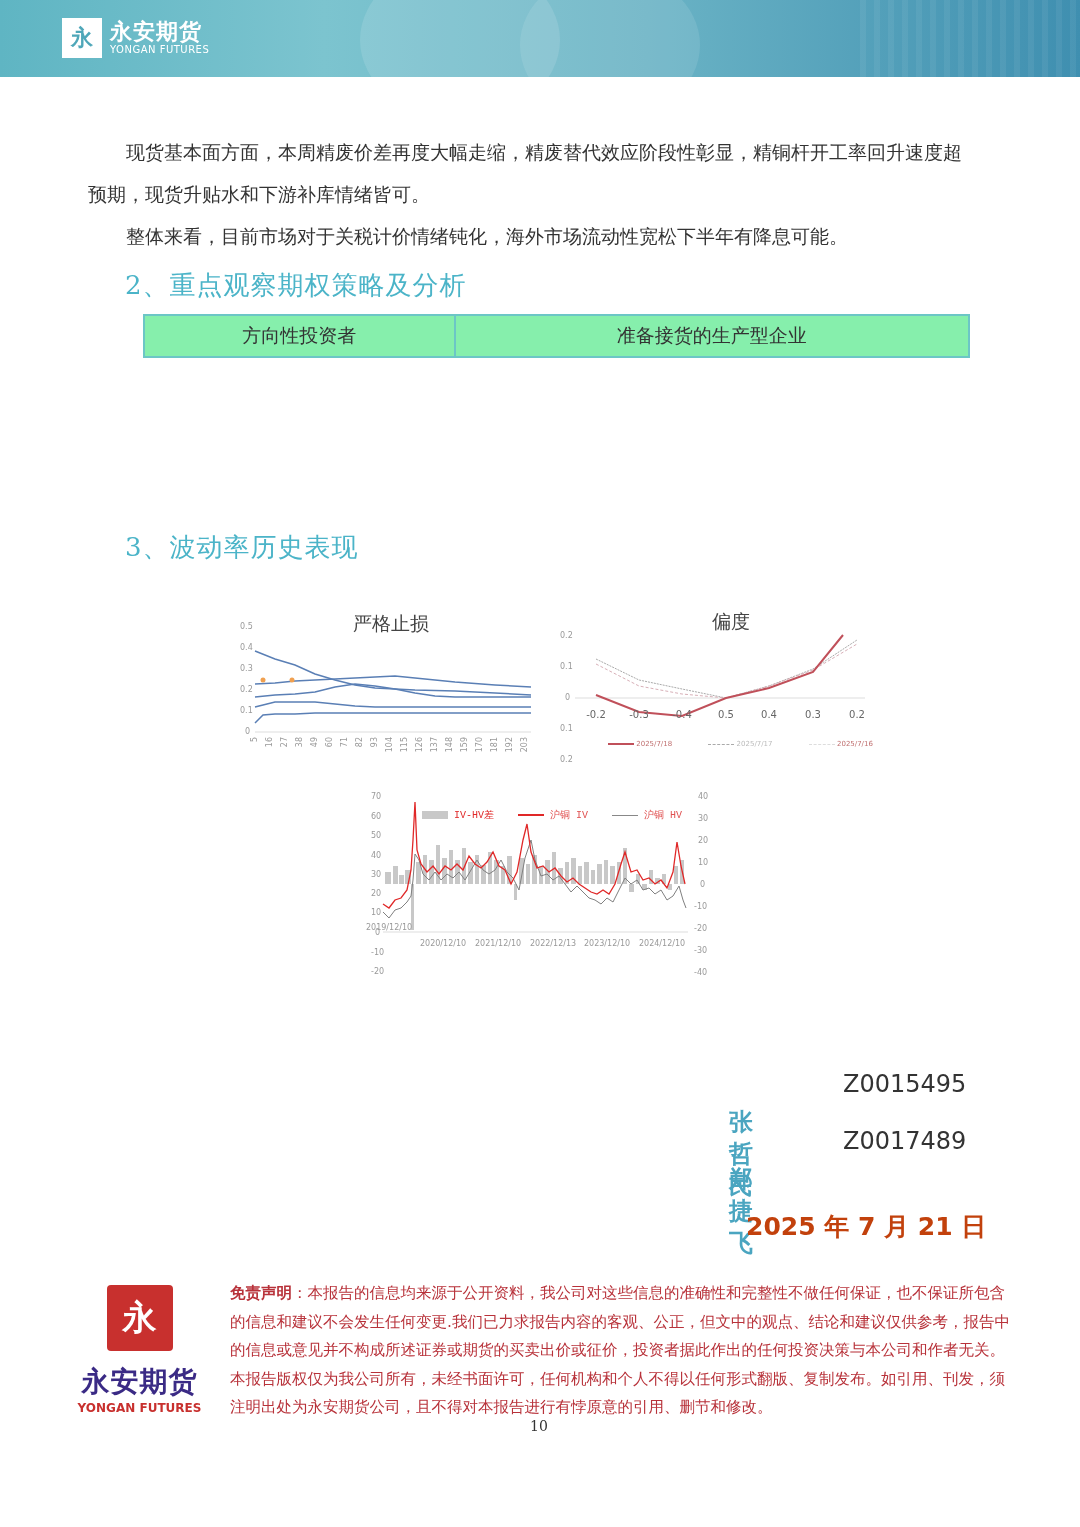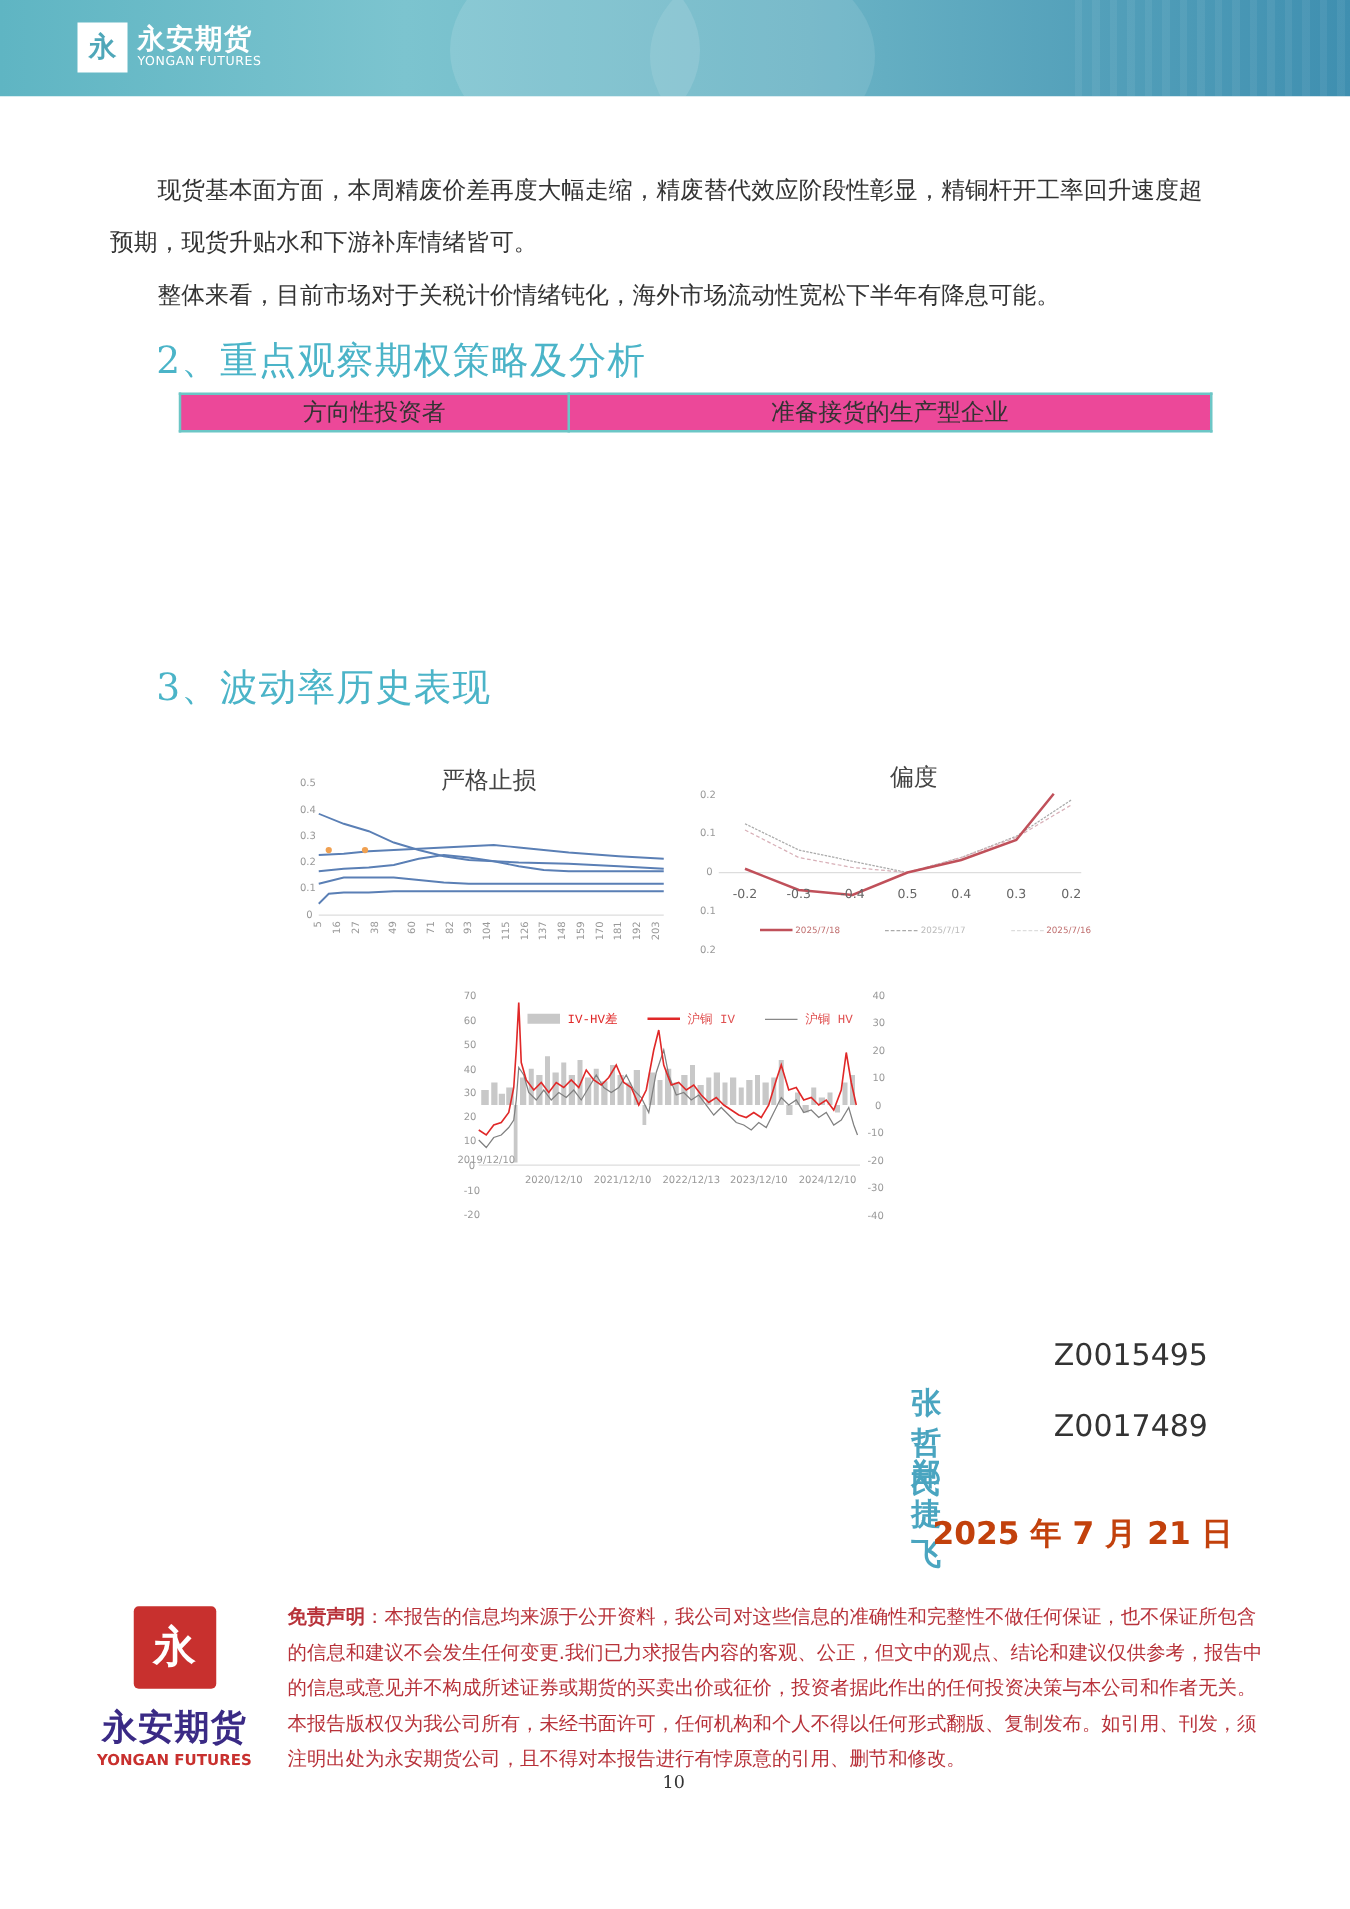--- a/index.html
+++ b/index.html
@@ -12,24 +12,24 @@
   .banner-logo .mark { width: 40px; height: 40px; background: #fff; color: #4fa7b9; font-size: 22px; font-weight: bold; display: flex; align-items: center; justify-content: center; font-family: "DejaVu Sans", sans-serif; }
   .banner-logo .txt { margin-left: 8px; color: #fff; font-family: "DejaVu Sans", sans-serif; }
   .banner-logo .cn { font-size: 22px; font-weight: bold; letter-spacing: 1px; line-height: 24px; }
   .banner-logo .en { font-size: 10px; letter-spacing: 0.5px; line-height: 12px; }
   .banner-title { position: absolute; right: 46px; top: 14px; text-align: right; color: #fff; font-family: "DejaVu Sans", sans-serif; }
   .banner-title .cn { font-size: 24px; font-weight: bold; letter-spacing: 1px; }
   .banner-title .en { font-size: 12px; opacity: 0.85; margin-top: 2px; }
 
   .para { position: absolute; left: 88px; width: 880px; font-size: 19px; line-height: 42px; color: #333; }
   .indent { text-indent: 38px; }
-  .h2 { position: absolute; left: 125px; font-size: 30px; color: #4bb4c8; font-family: "DejaVu Serif", serif; letter-spacing: 1px; }
+  .h2 { position: absolute; left: 125px; font-size: 26px; color: #4bb4c8; font-family: "DejaVu Serif", serif; letter-spacing: 1px; }
 
   table.strat { position: absolute; left: 143px; top: 314px; width: 827px; border-collapse: collapse; font-size: 19px; color: #333; }
-  table.strat th { background: #ec4899; font-weight: normal; height: 30px; border: 2px solid #6cc6c6; font-size: 19px; }
+  table.strat th { background: #86efac; font-weight: normal; height: 42px; border: 2px solid #6cc6c6; font-size: 19px; }
   table.strat td { border: 2px solid #6cc6c6; vertical-align: top; padding: 6px 10px; line-height: 42px; width: 50%; }
 
   .chart-title { position: absolute; font-size: 19px; color: #444; font-family: "DejaVu Sans", sans-serif; }
   .tick { position: absolute; font-size: 8px; color: #999; font-family: "DejaVu Sans", sans-serif; }
   svg { position: absolute; overflow: visible; }
 
   .sig { position: absolute; font-family: "DejaVu Sans", sans-serif; }
   .sig .name { position: absolute; left: 0; color: #4aa5c0; font-size: 24px; font-weight: bold; margin-top: 36px; }
   .sig .code { position: absolute; left: 114px; color: #333; font-size: 24px; }
   .date { position: absolute; left: 746px; top: 1210px; font-size: 25px; font-weight: bold; color: #c2410c; font-family: "DejaVu Sans", sans-serif; }

